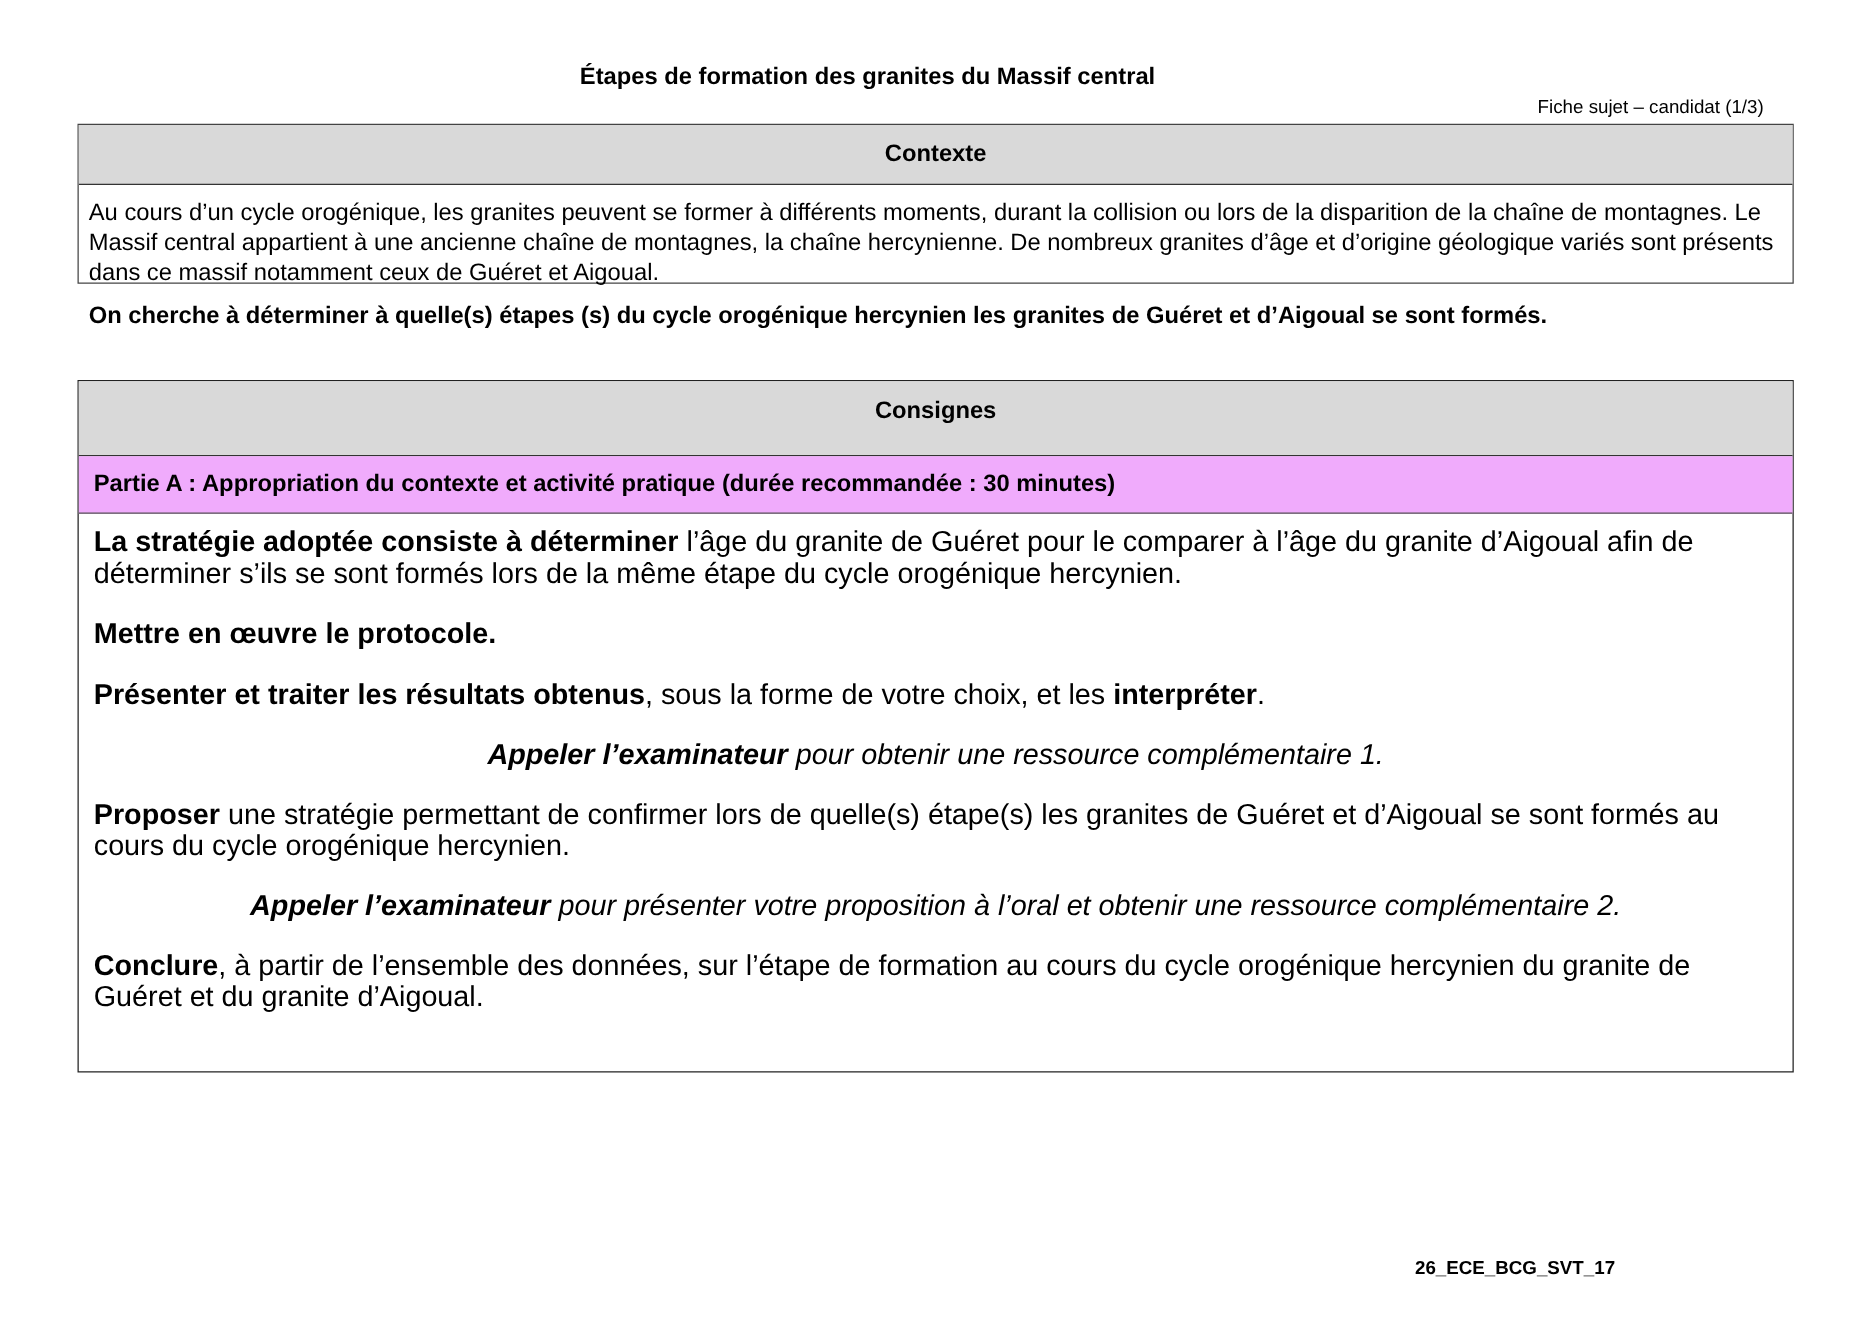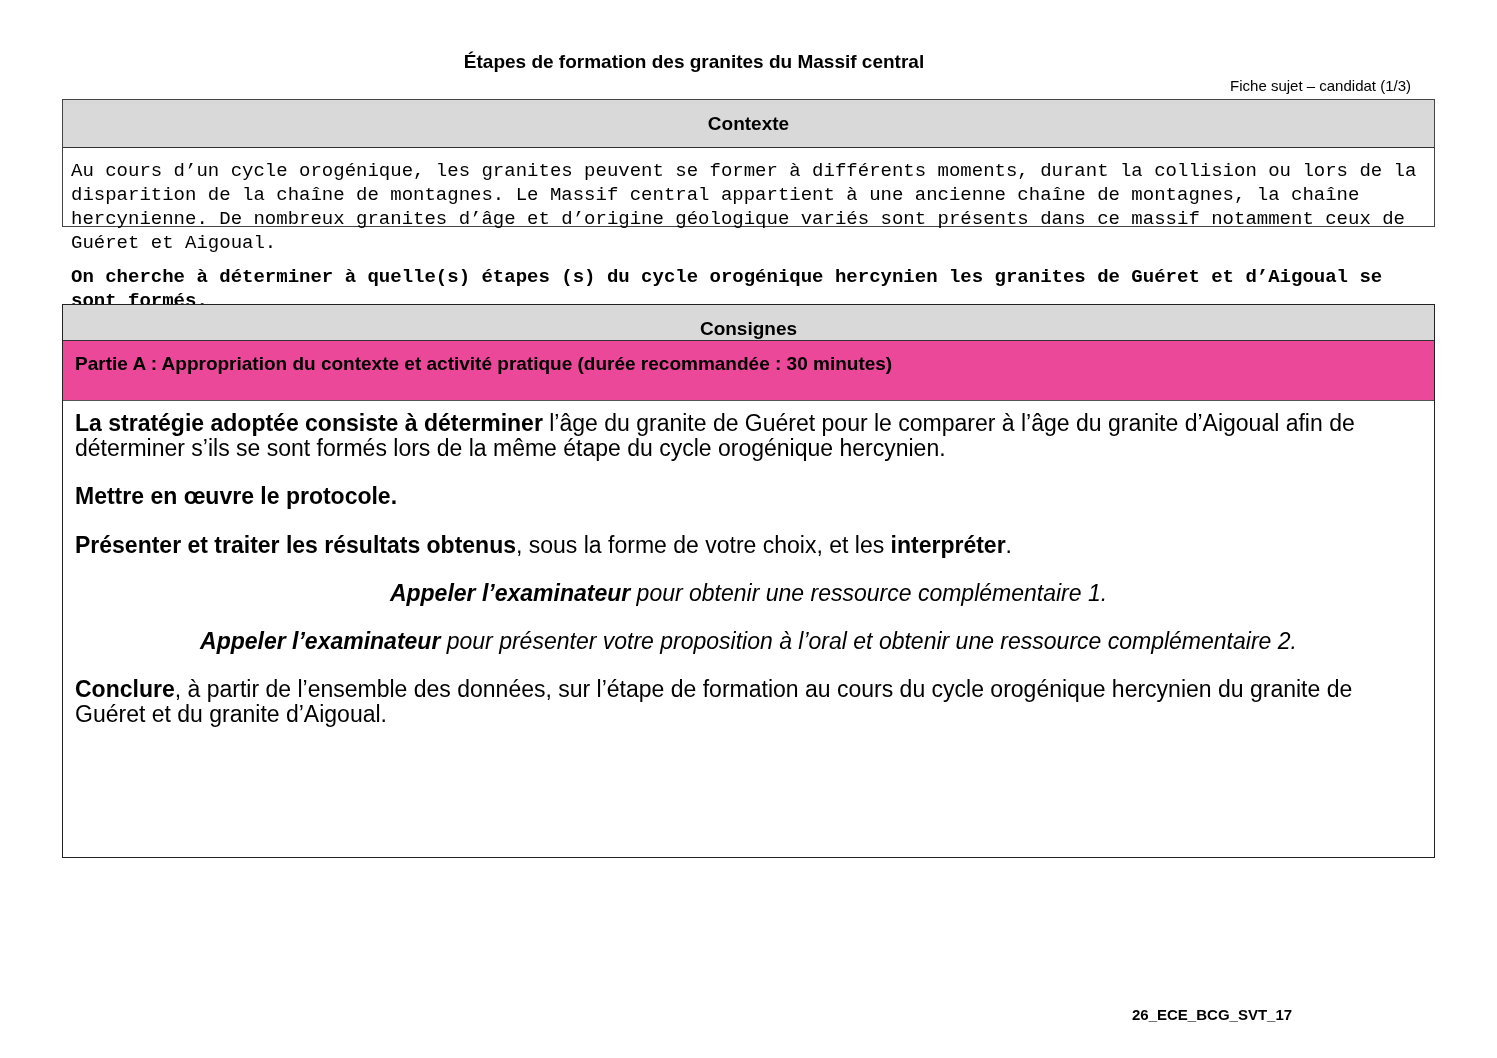--- a/index.html
+++ b/index.html
@@ -41,36 +41,36 @@
     .box-consignes { top: 304px; height: 554px; border-color: #222; }
     .head {
       background: #d9d9d9;
       text-align: center;
       font-weight: bold;
       font-size: 19px;
       border-bottom: 1.5px solid #333;
       box-sizing: border-box;
     }
     .box-context .head { height: 48px; line-height: 48px; }
-    .box-consignes .head { height: 36px; line-height: 48px; }
+    .box-consignes .head { height: 60px; line-height: 48px; }
     .ctx-body {
       padding: 11px 8px 0 8px;
       font-size: 19px;
       line-height: 24px;
     }
-    .ctx-body p { margin: 0; font-family: Liberation Mono, monospace; }
+    .ctx-body p { margin: 0; }
     .ctx-body p.ctx-question {
       font-weight: bold;
       margin-top: 10px;
     }
     .part-head {
-      background: #ec4899;
+      background: #f0abfc;
       font-weight: bold;
       font-size: 19px;
-      height: 60px;
+      height: 46px;
       line-height: 46px;
       border-bottom: 1.5px solid #555;
       box-sizing: border-box;
     }
     .part-a-head { padding-left: 12px; }
     .part-b-head { padding-left: 6px; border-top: 1.5px solid #222; }
     .part-body {
       padding: 0 12px;
       font-size: 23px;
       line-height: 25px;
@@ -112,18 +112,19 @@
 
   <div class="part-head part-a-head">Partie A : Appropriation du contexte et activité pratique (durée recommandée : 30 minutes)</div>
   <div class="part-body part-a-body">
     <p><b>La stratégie adoptée consiste à déterminer</b><span> l’âge du granite de Guéret pour le comparer à l’âge du granite d’Aigoual afin de déterminer s’ils se sont formés lors de la même étape du cycle orogénique hercynien.</span></p>
     <p class="pa2"><b>Mettre en œuvre le protocole.</b></p>
   </div>
 
   <div class="part-body part-b-body">
     <p><b>Présenter et traiter les résultats obtenus</b><span>, sous la forme de votre choix, et les </span><b>interpréter</b><span>.</span></p>
     <p class="centered gap"><b>Appeler l’examinateur</b><span> pour obtenir une ressource complémentaire 1.</span></p>
+    <p class="gap"><b>Proposer</b><span> une stratégie permettant de confirmer lors de quelle(s) étape(s) les granites de Guéret et d’Aigoual se sont formés au cours du cycle orogénique hercynien.</span></p>
     <p class="centered gap"><b>Appeler l’examinateur</b><span> pour présenter votre proposition à l’oral et obtenir une ressource complémentaire 2.</span></p>
     <p class="gap"><b>Conclure</b><span>, à partir de l’ensemble des données, sur l’étape de formation au cours du cycle orogénique hercynien du granite de Guéret et du granite d’Aigoual.</span></p>
   </div>
 </section>
 
 <div class="footer-code">26_ECE_BCG_SVT_17</div>
 
 </body></html>

